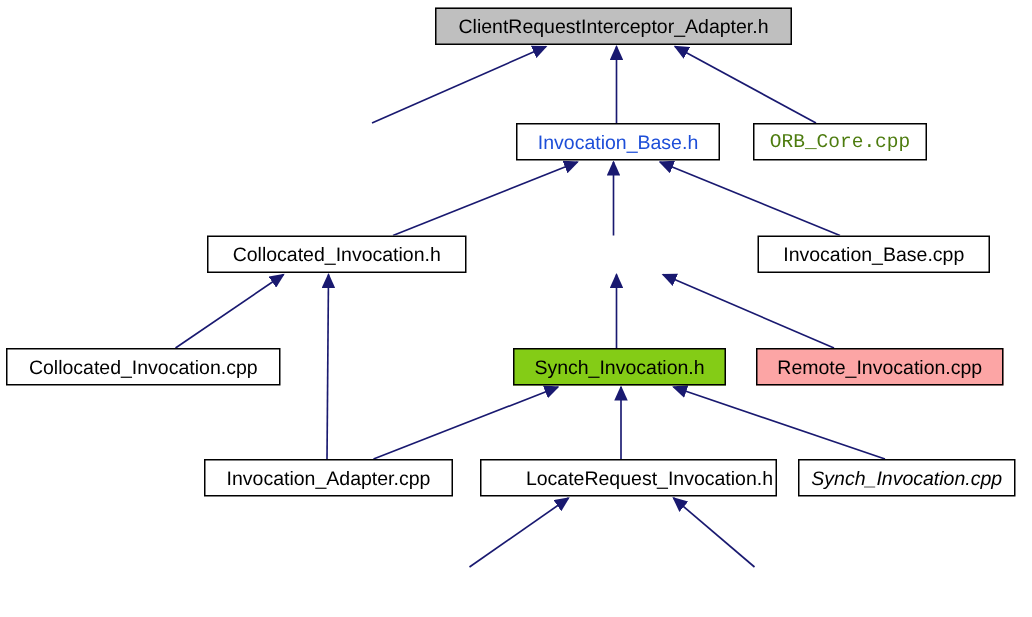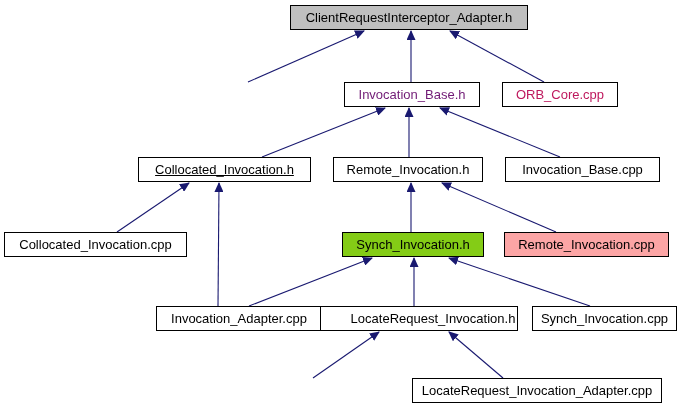--- a/index.html
+++ b/index.html
@@ -91,25 +91,23 @@
       </line>
       <line x1="313" y1="378" x2="379" y2="332" stroke="#191970" stroke-width="1.1" marker-end="url(#arrowhead)">
         <title>LocateRequest_Invocation.cpp → LocateRequest_Invocation.h</title>
       </line>
       <line x1="503" y1="378" x2="449" y2="332" stroke="#191970" stroke-width="1.1" marker-end="url(#arrowhead)">
         <title>LocateRequest_Invocation_Adapter.cpp → LocateRequest_Invocation.h</title>
       </line>
     </svg>
 
 <div class="node highlighted" title="ClientRequestInterceptor_Adapter.h" style="left: 290px; top: 5px; width: 238px; height: 25px; border-color: rgb(0, 0, 0); background: rgb(191, 191, 191); color: rgb(0, 0, 0);">ClientRequestInterceptor_Adapter.h</div>
-    <div class="node" title="Invocation_Base.h" style="left: 344px; top: 82px; width: 136px; height: 25px; border-color: rgb(0, 0, 0); background: rgb(255, 255, 255); color: #701a75;">Invocation_Base.h</div>
-    <div class="node" title="ORB_Core.cpp" style="left: 502px; top: 82px; width: 116px; height: 25px; border-color: rgb(0, 0, 0); background: rgb(255, 255, 255); color: #be185d;">ORB_Core.cpp</div>
-    <div class="node" title="Collocated_Invocation.h" style="left: 138px; top: 157px; width: 173px; height: 25px; border-color: rgb(0, 0, 0); background: rgb(255, 255, 255); color: rgb(0, 0, 0); text-decoration: underline;">Collocated_Invocation.h</div>
-    <div class="node" title="Remote_Invocation.h" style="left: 333px; top: 157px; width: 150px; height: 25px; border-color: rgb(0, 0, 0); background: rgb(255, 255, 255); color: rgb(0, 0, 0);">Remote_Invocation.h</div>
+    <div class="node" title="Invocation_Base.h" style="left: 344px; top: 82px; width: 136px; height: 25px; border-color: rgb(0, 0, 0); background: rgb(255, 255, 255); color: #1d4ed8;">Invocation_Base.h</div>
+    <div class="node" title="ORB_Core.cpp" style="left: 502px; top: 82px; width: 116px; height: 25px; border-color: rgb(0, 0, 0); background: rgb(255, 255, 255); color: #4d7c0f; font-family: Liberation Mono, monospace;">ORB_Core.cpp</div>
+    <div class="node" title="Collocated_Invocation.h" style="left: 138px; top: 157px; width: 173px; height: 25px; border-color: rgb(0, 0, 0); background: rgb(255, 255, 255); color: rgb(0, 0, 0);">Collocated_Invocation.h</div>
     <div class="node" title="Invocation_Base.cpp" style="left: 505px; top: 157px; width: 155px; height: 25px; border-color: rgb(0, 0, 0); background: rgb(255, 255, 255); color: rgb(0, 0, 0);">Invocation_Base.cpp</div>
     <div class="node" title="Collocated_Invocation.cpp" style="left: 4px; top: 232px; width: 183px; height: 25px; border-color: rgb(0, 0, 0); background: rgb(255, 255, 255); color: rgb(0, 0, 0);">Collocated_Invocation.cpp</div>
     <div class="node" title="Synch_Invocation.h" style="left: 342px; top: 232px; width: 142px; height: 25px; border-color: rgb(0, 0, 0); background: #84cc16; color: rgb(0, 0, 0);">Synch_Invocation.h</div>
     <div class="node" title="Remote_Invocation.cpp" style="left: 504px; top: 232px; width: 165px; height: 25px; border-color: rgb(0, 0, 0); background: #fca5a5; color: rgb(0, 0, 0);">Remote_Invocation.cpp</div>
-    <div class="node" title="Invocation_Adapter.cpp" style="left: 136px; top: 306px; width: 166px; height: 25px; border-color: rgb(0, 0, 0); background: rgb(255, 255, 255); color: rgb(0, 0, 0); margin-left: 20px;">Invocation_Adapter.cpp</div>
+    <div class="node" title="Invocation_Adapter.cpp" style="left: 136px; top: 306px; width: 166px; height: 25px; border-color: rgb(0, 0, 0); background: rgb(255, 255, 255); color: rgb(0, 0, 0);">Invocation_Adapter.cpp</div>
     <div class="node" title="LocateRequest_Invocation.h" style="left: 320px; top: 306px; width: 198px; height: 25px; border-color: rgb(0, 0, 0); background: rgb(255, 255, 255); color: rgb(0, 0, 0); padding-left: 28px;">LocateRequest_Invocation.h</div>
-    <div class="node" title="Synch_Invocation.cpp" style="left: 532px; top: 306px; width: 145px; height: 25px; border-color: rgb(0, 0, 0); background: rgb(255, 255, 255); color: rgb(0, 0, 0);">Synch_Invocation.cpp</div>
-    <div class="node" title="LocateRequest_Invocation_Adapter.cpp" style="left: 412px; top: 378px; width: 250px; height: 25px; border-color: rgb(0, 0, 0); background: rgb(255, 255, 255); color: rgb(0, 0, 0);">LocateRequest_Invocation_Adapter.cpp</div>
+    <div class="node" title="Synch_Invocation.cpp" style="left: 532px; top: 306px; width: 145px; height: 25px; border-color: rgb(0, 0, 0); background: rgb(255, 255, 255); color: rgb(0, 0, 0); font-style: italic;">Synch_Invocation.cpp</div>
   </div>
 
 </body></html>

